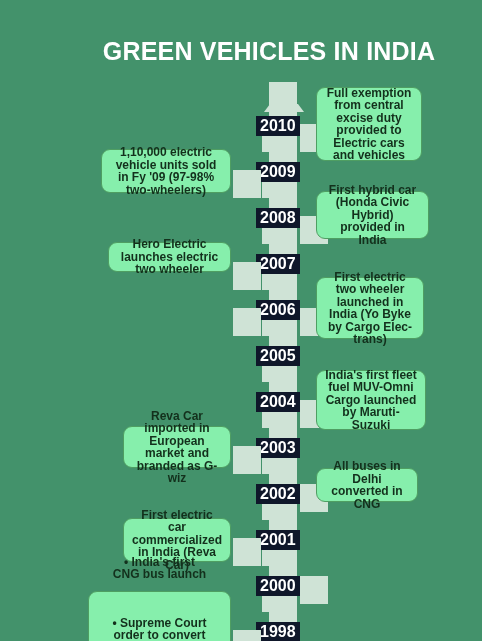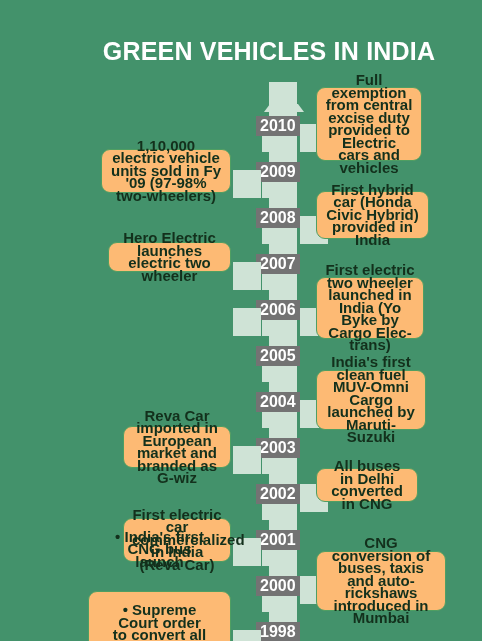--- a/index.html
+++ b/index.html
@@ -63,41 +63,41 @@
     background: #cfe3d6;
   }
 
   
   .year {
     position: absolute;
     color: #ffffff;
     font-size: 16px;
     font-weight: bold;
     line-height: 18px;
-    background: #737373;
+    background: #0f172a;
     padding: 1px 4px;
     white-space: nowrap;
   }
   .year.right-side { left: 228px; }
 
   
   .connector {
     position: absolute;
     height: 2px;
     background: #cfe3d6;
   }
 
   
   .card {
     position: absolute;
-    background: #fdba74;
+    background: #86efac;
     border: 1px solid #4f9e62;
     border-radius: 9px;
     color: #13301c;
-    font-size: 15px;
+    font-size: 12px;
     font-weight: bold;
     line-height: 12.5px;
     text-align: center;
     padding: 7px 8px;
     display: flex;
     flex-direction: column;
     justify-content: center;
   }
   .card .bullet-line { display: block; }
   .card .bullet-line + .bullet-line { margin-top: 8px; }
@@ -151,25 +151,24 @@
   <div class="connector" style="left:205px; top:418px; width:18px;"></div>
   <div class="connector" style="left:205px; top:510px; width:18px;"></div>
   <div class="connector" style="left:205px; top:602px; width:18px;"></div>
 
   <div class="card" style="left:288px; top:59px; width:106px; height:74px;">Full exemption from central excise duty provided to Electric cars and vehicles</div>
 
   <div class="card" style="left:288px; top:163px; width:113px; height:48px;">First hybrid car (Honda Civic Hybrid) provided in India</div>
 
   <div class="card" style="left:288px; top:249px; width:108px; height:62px;">First electric two wheeler launched in India (Yo Byke by Cargo Elec-trans)</div>
 
-  <div class="card" style="left:288px; top:342px; width:110px; height:60px;">India's first clean fuel MUV-Omni Cargo launched by Maruti-Suzuki</div>
+  <div class="card" style="left:288px; top:342px; width:110px; height:60px;">India's first fleet fuel MUV-Omni Cargo launched by Maruti-Suzuki</div>
 
   <div class="card" style="left:288px; top:440px; width:102px; height:34px;">All buses in Delhi converted in CNG</div>
 
-  <div class="card" style="left:288px; top:523px; width:130px; height:60px;">CNG conversion of buses, taxis and auto-rickshaws introduced in Mumbai</div>
 
   <div class="card" style="left:73px; top:121px; width:130px; height:44px;">1,10,000 electric vehicle units sold in Fy '09 (97-98% two-wheelers)</div>
 
   <div class="card" style="left:80px; top:214px; width:123px; height:30px;">Hero Electric launches electric two wheeler</div>
 
 
   <div class="card" style="left:95px; top:398px; width:108px; height:42px;">Reva Car imported in European market and branded as G-wiz</div>
 
   <div class="card" style="left:95px; top:490px; width:108px; height:44px;">First electric car commercialized in India (Reva Car)</div>
 

